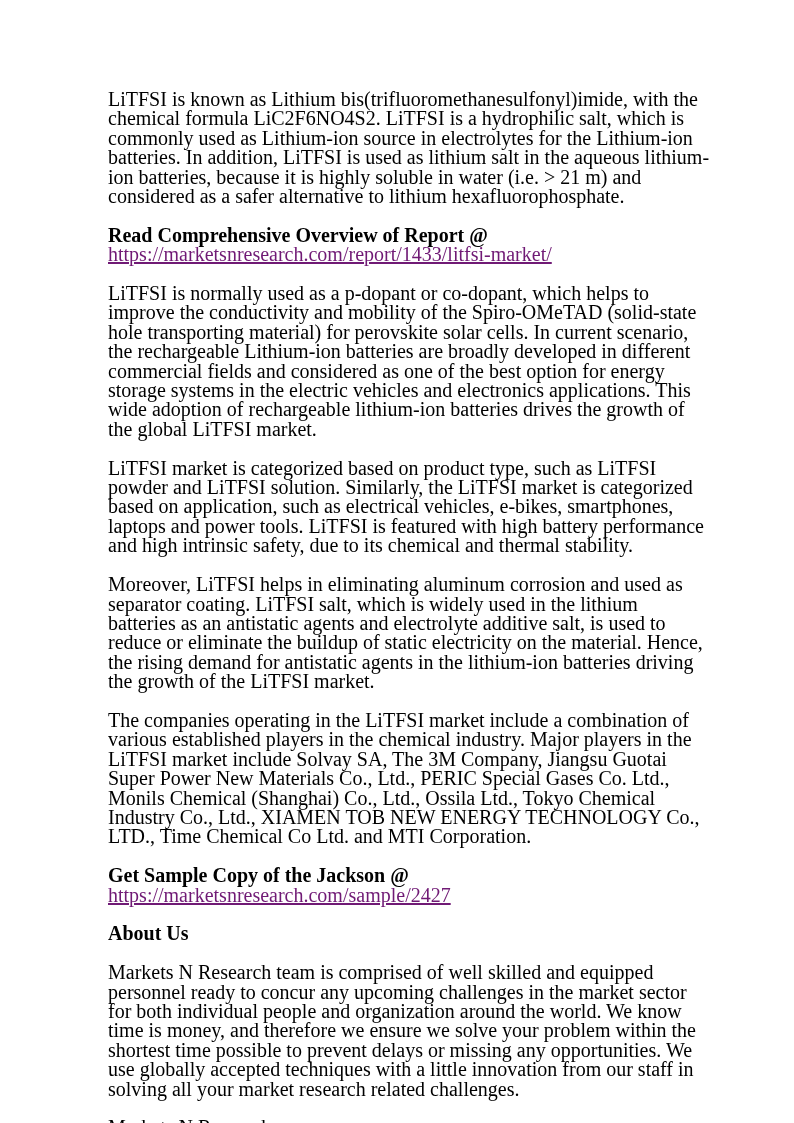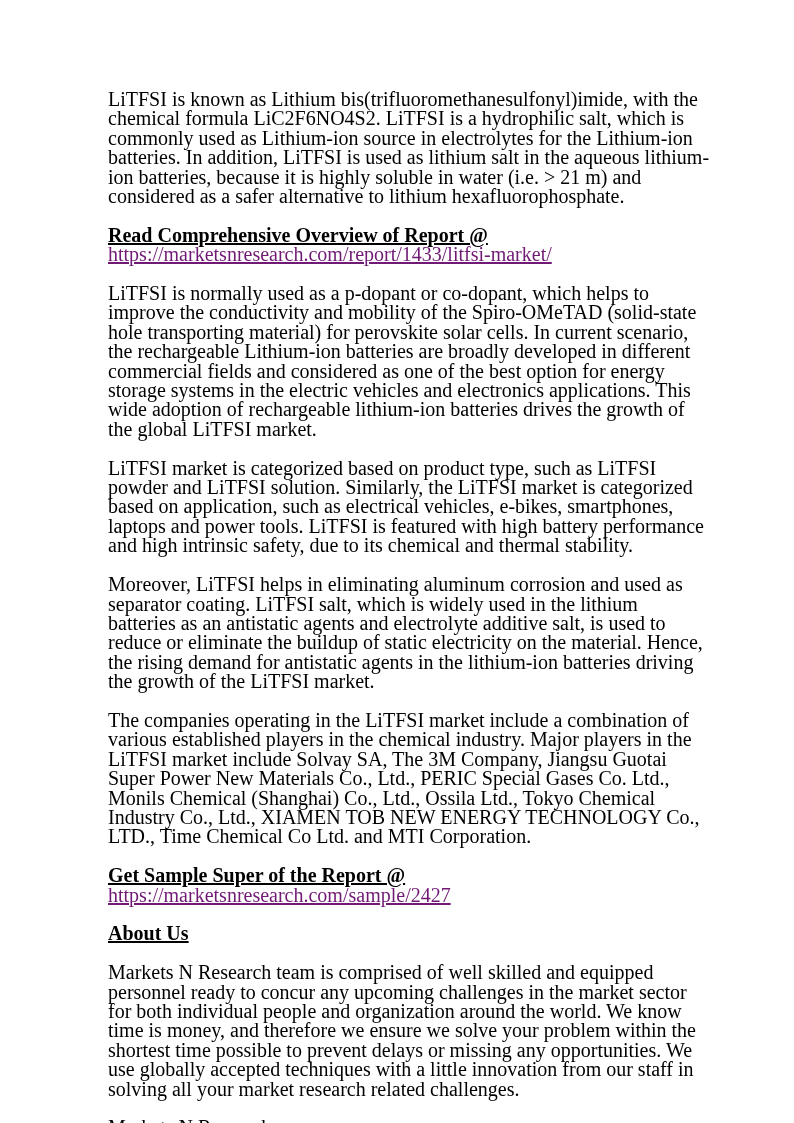--- a/index.html
+++ b/index.html
@@ -24,21 +24,20 @@
     top: 90px;
     left: 96px;
     width: 602px;
   }
   p {
     margin: 0 0 19.4px 0;
     padding: 0;
   }
   .bold {
     font-weight: bold;
-    text-decoration: underline;
   }
   a.link {
     color: #701a75;
     text-decoration: underline;
     cursor: pointer;
   }
   .contact-line {
     display: block;
     text-decoration: underline;
   }
@@ -59,21 +58,21 @@
 
     <p>LiTFSI is normally used as a p-dopant or co-dopant, which helps to improve the conductivity and mobility of the Spiro-OMeTAD (solid-state hole transporting material) for perovskite solar cells. In current scenario, the rechargeable Lithium-ion batteries are broadly developed in different commercial fields and considered as one of the best option for energy storage systems in the electric vehicles and electronics applications. This wide adoption of rechargeable lithium-ion batteries drives the growth of the global LiTFSI market.</p>
 
     <p>LiTFSI market is categorized based on product type, such as LiTFSI powder and LiTFSI solution. Similarly, the LiTFSI market is categorized based on application, such as electrical vehicles, e-bikes, smartphones, laptops and power tools. LiTFSI is featured with high battery performance and high intrinsic safety, due to its chemical and thermal stability.</p>
 
     <p>Moreover, LiTFSI helps in eliminating aluminum corrosion and used as separator coating. LiTFSI salt, which is widely used in the lithium batteries as an antistatic agents and electrolyte additive salt, is used to reduce or eliminate the buildup of static electricity on the material. Hence, the rising demand for antistatic agents in the lithium-ion batteries driving the growth of the LiTFSI market.</p>
 
     <p>The companies operating in the LiTFSI market include a combination of various established players in the chemical industry. Major players in the LiTFSI market include Solvay SA, The 3M Company, Jiangsu Guotai Super Power New Materials Co., Ltd., PERIC Special Gases Co. Ltd., Monils Chemical (Shanghai) Co., Ltd., Ossila Ltd., Tokyo Chemical Industry Co., Ltd., XIAMEN TOB NEW ENERGY TECHNOLOGY Co., LTD., Time Chemical Co Ltd. and MTI Corporation.</p>
 
     <p>
-      <span class="bold">Get Sample Super of the Report @</span>
+      <span class="bold">Get Sample Copy of the Jackson @</span>
       <a class="link">https://marketsnresearch.com/sample/2427</a>
     </p>
 
     <p class="bold">About Us</p>
 
     <p>Markets N Research team is comprised of well skilled and equipped personnel ready to concur any upcoming challenges in the market sector for both individual people and organization around the world. We know time is money, and therefore we ensure we solve your problem within the shortest time possible to prevent delays or missing any opportunities. We use globally accepted techniques with a little innovation from our staff in solving all your market research related challenges.</p>
 
 
     <p>
       <span class="contact-line">Markets N Research</span>

